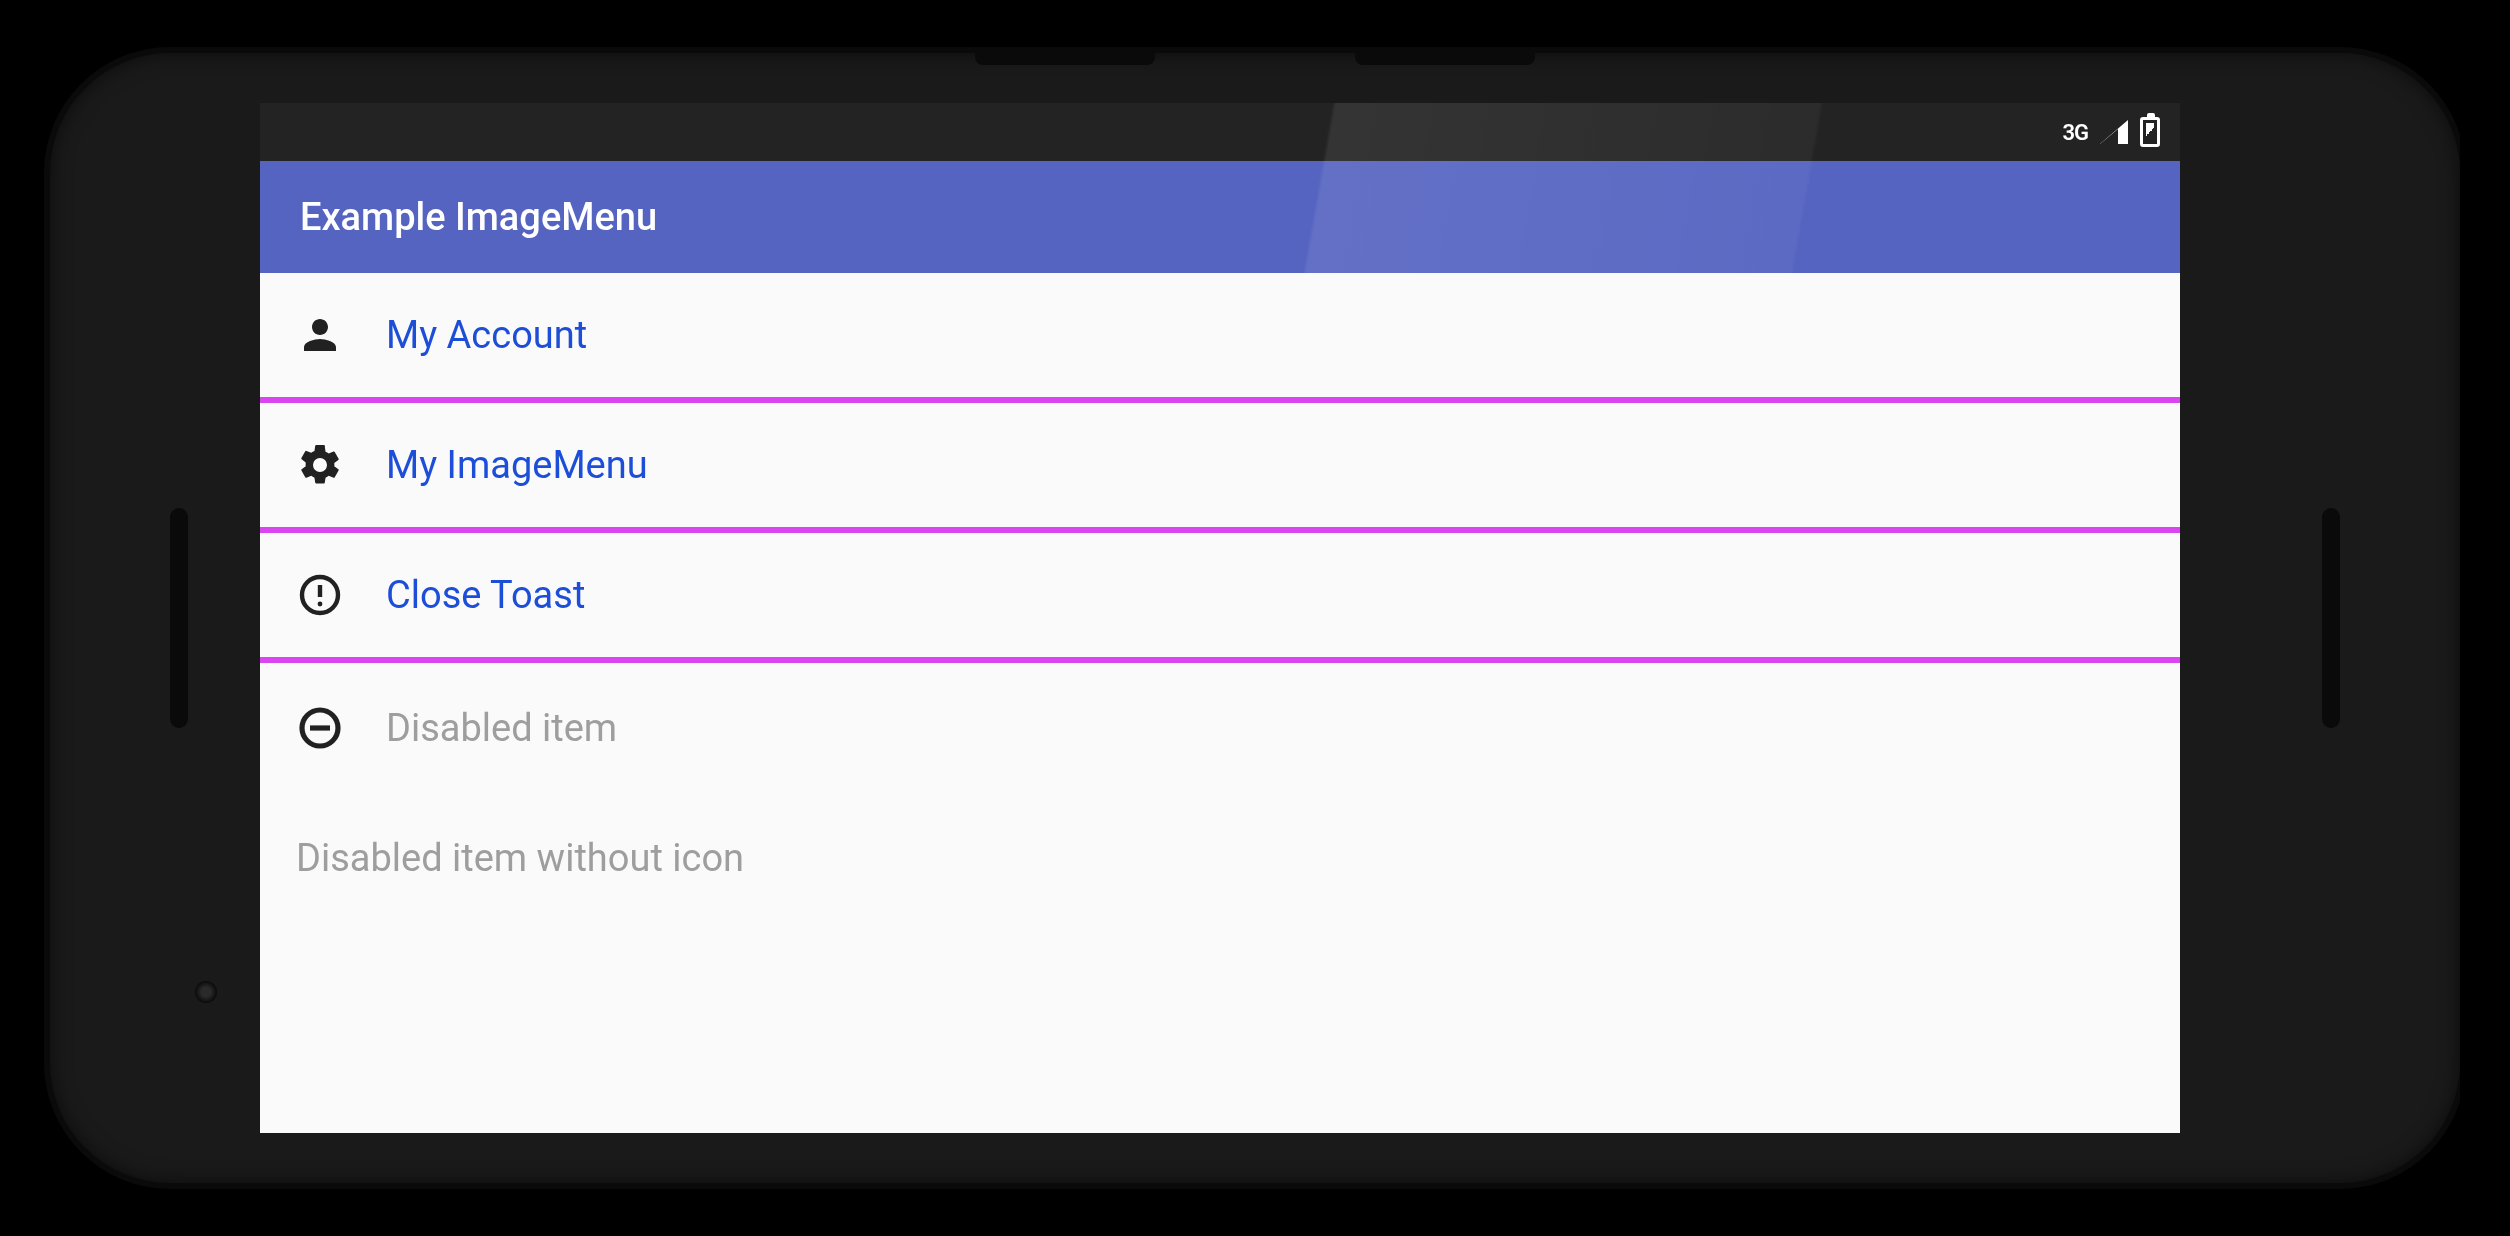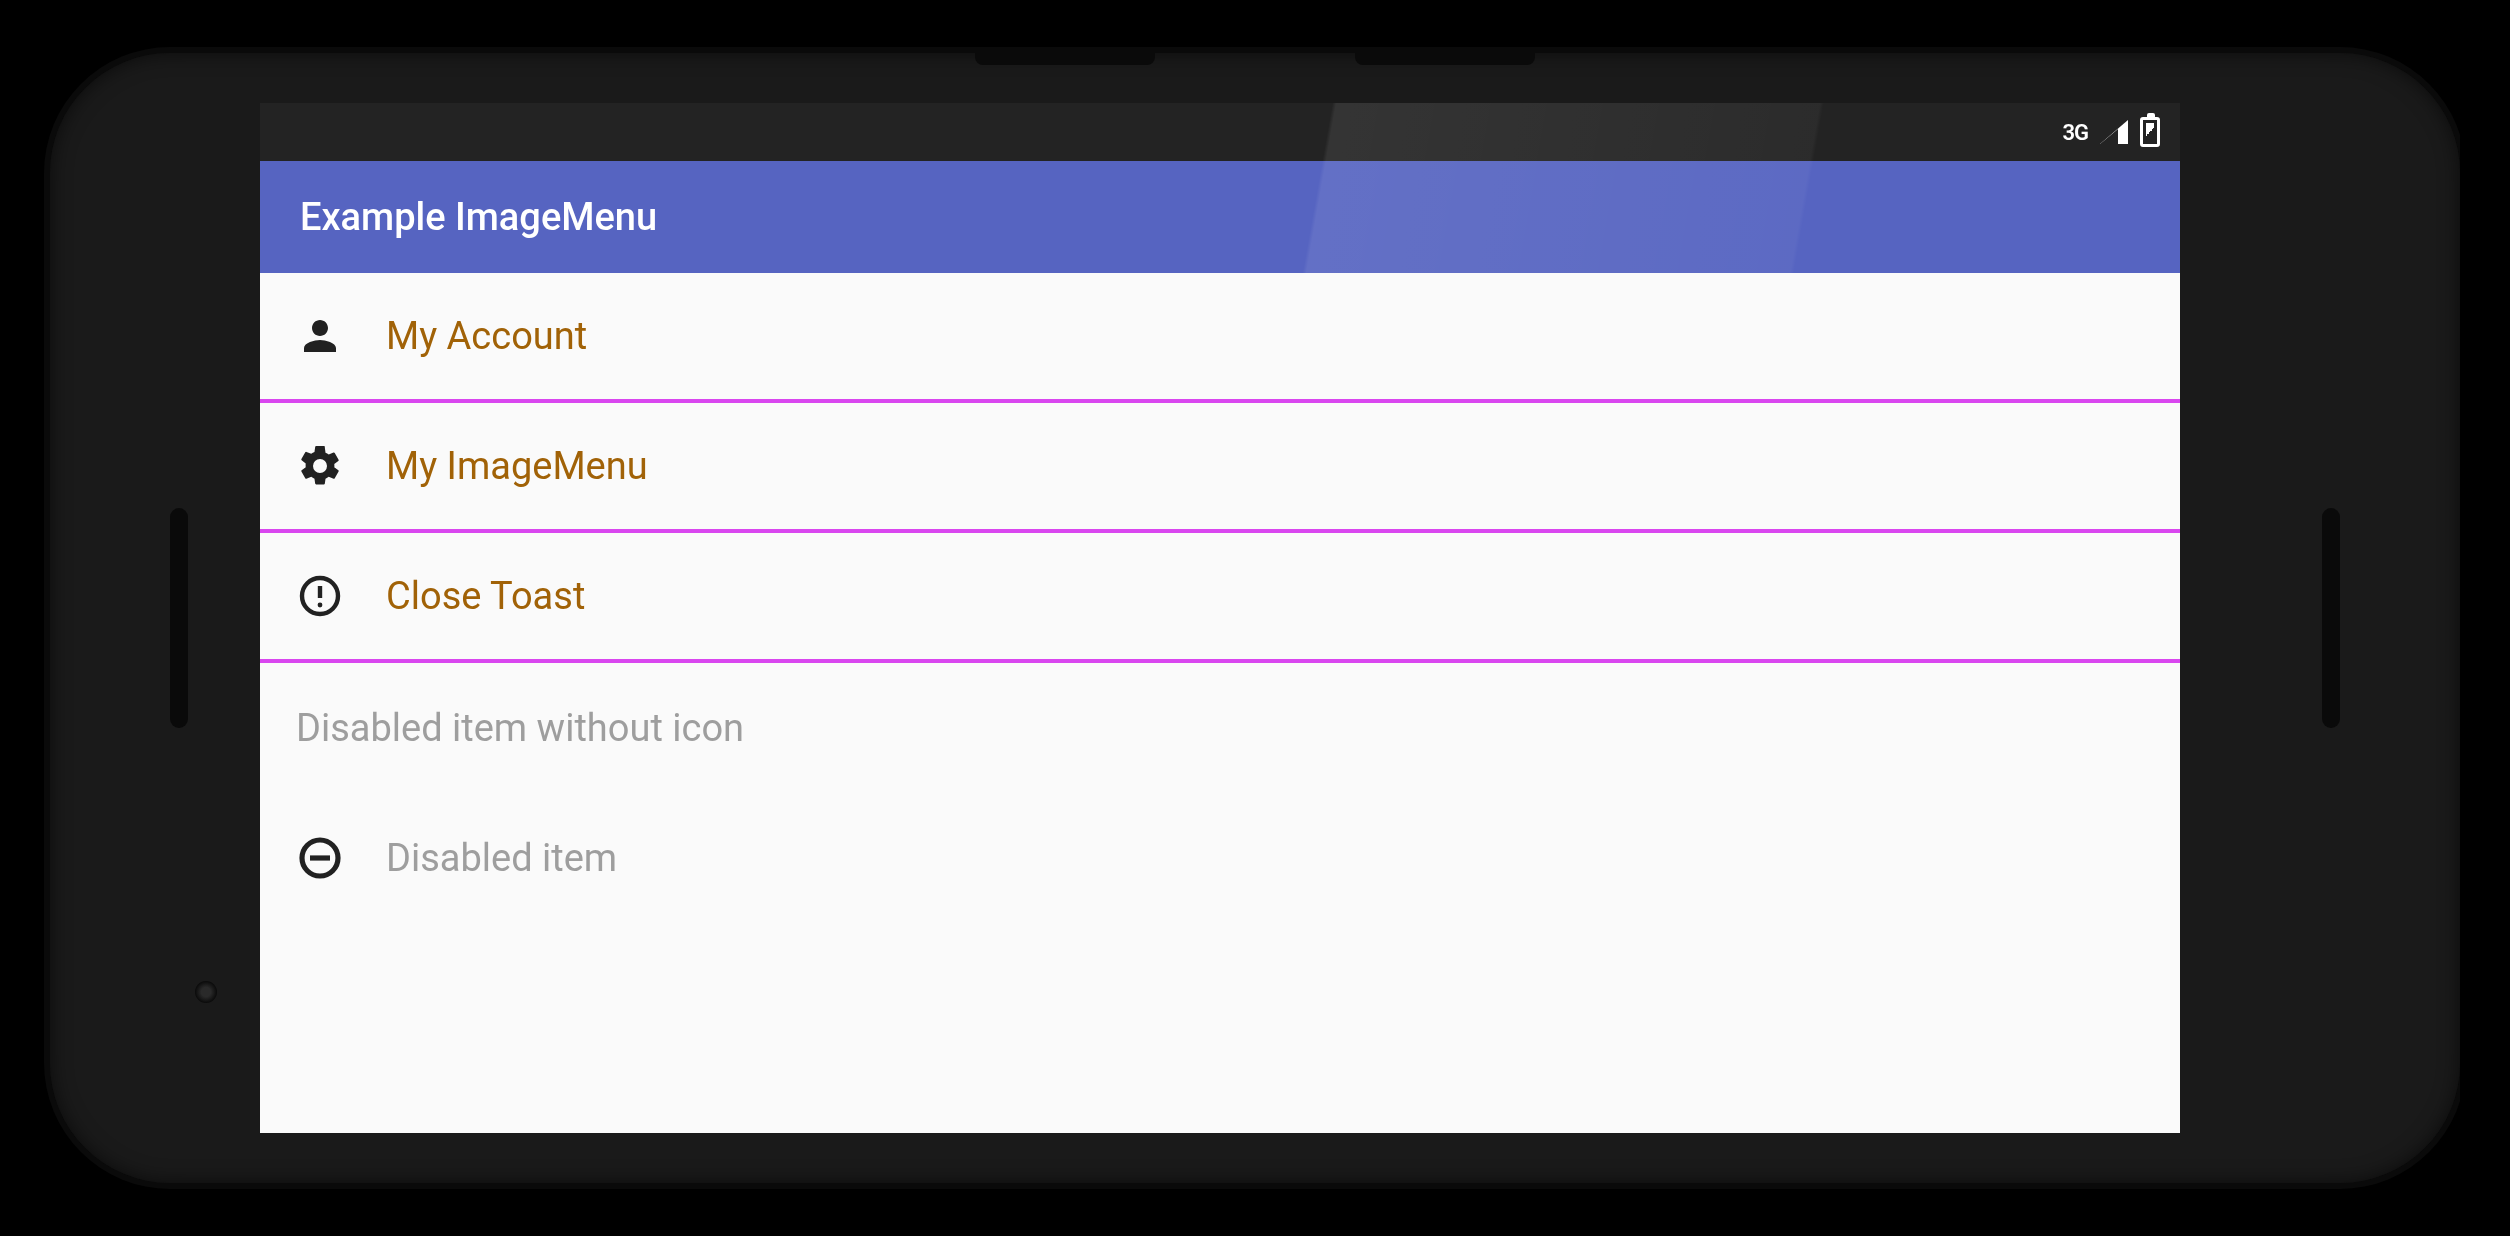--- a/index.html
+++ b/index.html
@@ -116,24 +116,24 @@
     color: #fff;
     font-size: 38px;
     font-weight: 500;
   }
   .menu { background:#fafafa; }
   .menu-item {
     display: flex;
     align-items: center;
     height: 130px;
     padding: 0 36px;
-    border-bottom: 4px solid #d946ef;
+    border-bottom: 6px solid #d946ef;
     gap: 42px;
     font-size: 38px;
-    color: #a16207;
+    color: #1d4ed8;
   }
   .menu-item.disabled { color: #9e9e9e; border-bottom:none; }
   .menu-item .icon { width: 48px; height: 48px; flex:0 0 48px; display:flex;align-items:center;justify-content:center;}
   .menu-item .icon svg { width:100%; height:100%; }
   .menu-item.no-icon { padding-left: 36px; }
   .screen-glare{
     position:absolute;top:0;left:0;width:100%;height:170px;
     background:linear-gradient(100deg,rgba(255,255,255,0) 55%,rgba(255,255,255,.08) 55.2%,rgba(255,255,255,.04) 80%,rgba(255,255,255,0) 80.2%);
     pointer-events:none;
   }
@@ -188,32 +188,32 @@
           <svg viewBox="0 0 24 24" fill="none" stroke="#212121" stroke-width="2.2">
               <circle cx="12" cy="12" r="9"></circle>
               <line x1="12" y1="7" x2="12" y2="13"></line>
               <circle cx="12" cy="16.5" r="1.2" fill="#212121" stroke="none"></circle>
             </svg>
         </span>
         <span>Close Toast</span>
       </div>
 
 
-      <div class="menu-item disabled no-icon">
-        <span>Disabled item without icon</span>
-      </div>
-
       <div class="menu-item disabled">
         <span class="icon">
           <svg viewBox="0 0 24 24" fill="none" stroke="#212121" stroke-width="2.6">
               <circle cx="12" cy="12" r="9"></circle>
               <line x1="7" y1="12" x2="17" y2="12"></line>
             </svg>
         </span>
         <span>Disabled item</span>
+      </div>
+
+      <div class="menu-item disabled no-icon">
+        <span>Disabled item without icon</span>
       </div>
 
     </div>
   </div>
 
   <div class="navbar">
     <span class="nav-icon">
       <svg viewBox="0 0 24 24" fill="none" stroke="#fff" stroke-width="2.5">
           <rect x="5" y="5" width="14" height="14"></rect>
         </svg>

